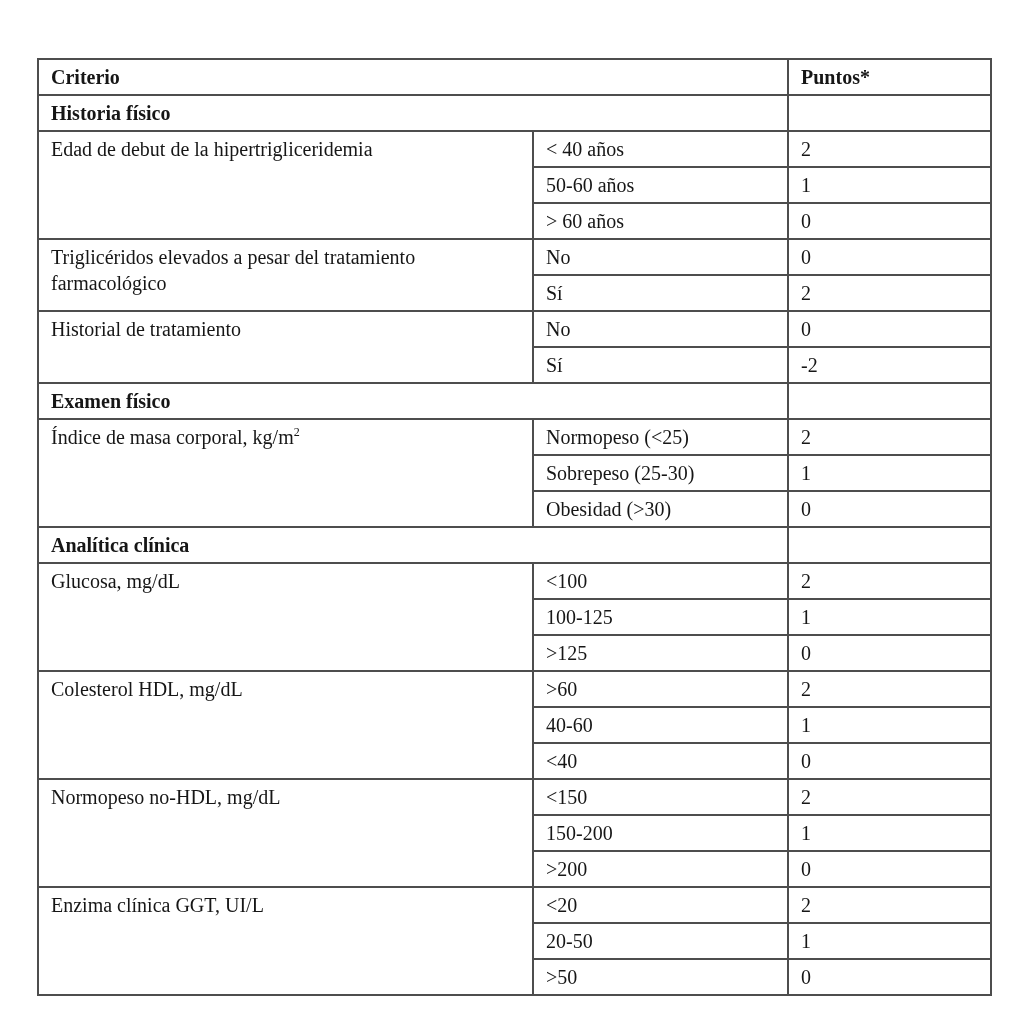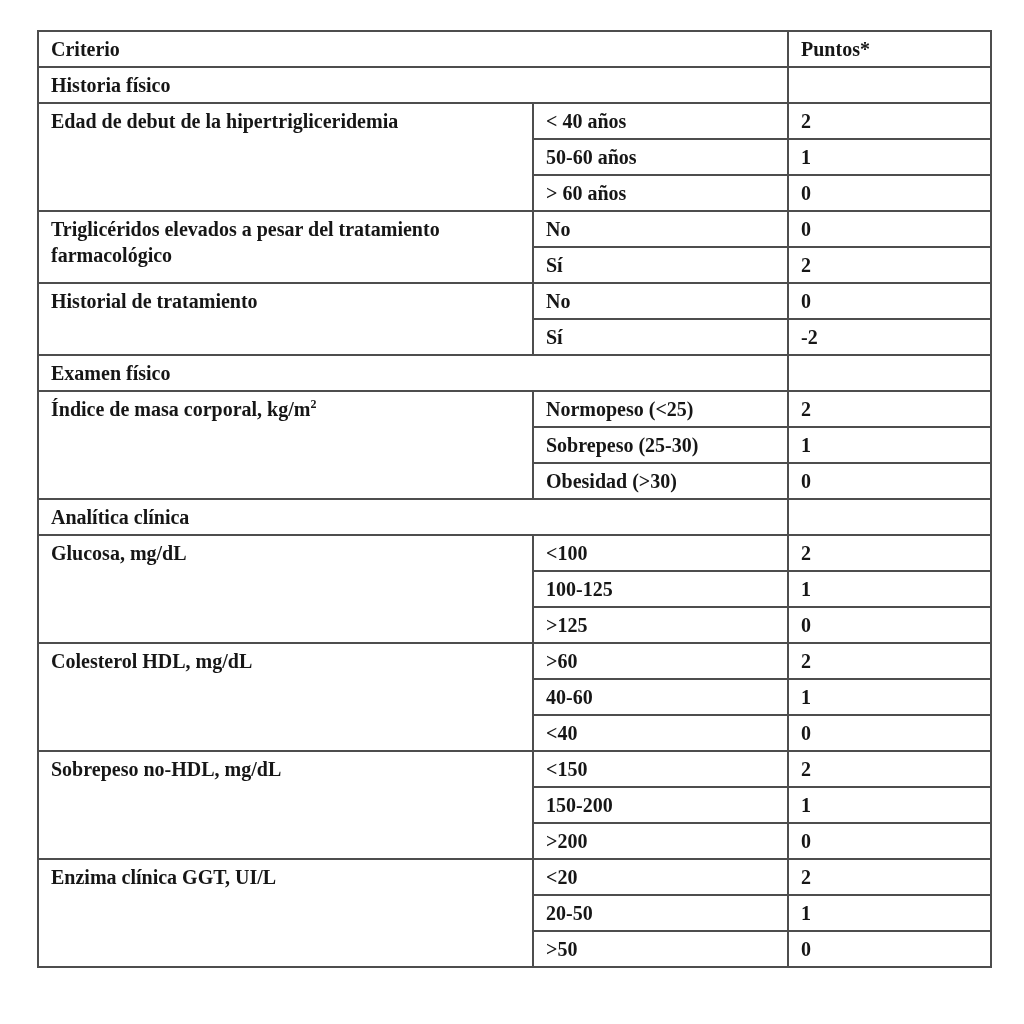--- a/index.html
+++ b/index.html
@@ -10,37 +10,37 @@
   body {
     width: 1024px;
     height: 1024px;
     position: relative;
     font-family: "Liberation Serif", "DejaVu Serif", serif;
     color: #161616;
   }
   .criteria-table {
     position: absolute;
     left: 37px;
-    top: 30px;
+    top: 58px;
     width: 953px;
     border-collapse: collapse;
     table-layout: fixed;
     padding-left: 44px;
   }
   .criteria-table tr {
     height: 36px;
   }
   .cell {
     border: 2px solid #4d4d4d;
     vertical-align: top;
     padding: 5px 8px 2px 12px;
     font-size: 20px;
     line-height: 1.28;
     text-align: left;
-    font-weight: bold;
+    font-weight: normal;
     overflow: hidden;
   }
   .head, .section-title {
     font-weight: bold;
   }
   sup {
     font-size: 12px;
     line-height: 0;
   }
 </style>
@@ -136,21 +136,21 @@
       </tr>
       <tr>
         <td class="cell option">40-60</td>
         <td class="cell points">1</td>
       </tr>
       <tr>
         <td class="cell option">&lt;40</td>
         <td class="cell points">0</td>
       </tr>
       <tr>
-        <td class="cell criterion" rowspan="3">Sobrepeso no-HDL, mg/dL</td>
+        <td class="cell criterion" rowspan="3">Normopeso no-HDL, mg/dL</td>
         <td class="cell option">&lt;150</td>
         <td class="cell points">2</td>
       </tr>
       <tr>
         <td class="cell option">150-200</td>
         <td class="cell points">1</td>
       </tr>
       <tr>
         <td class="cell option">&gt;200</td>
         <td class="cell points">0</td>

